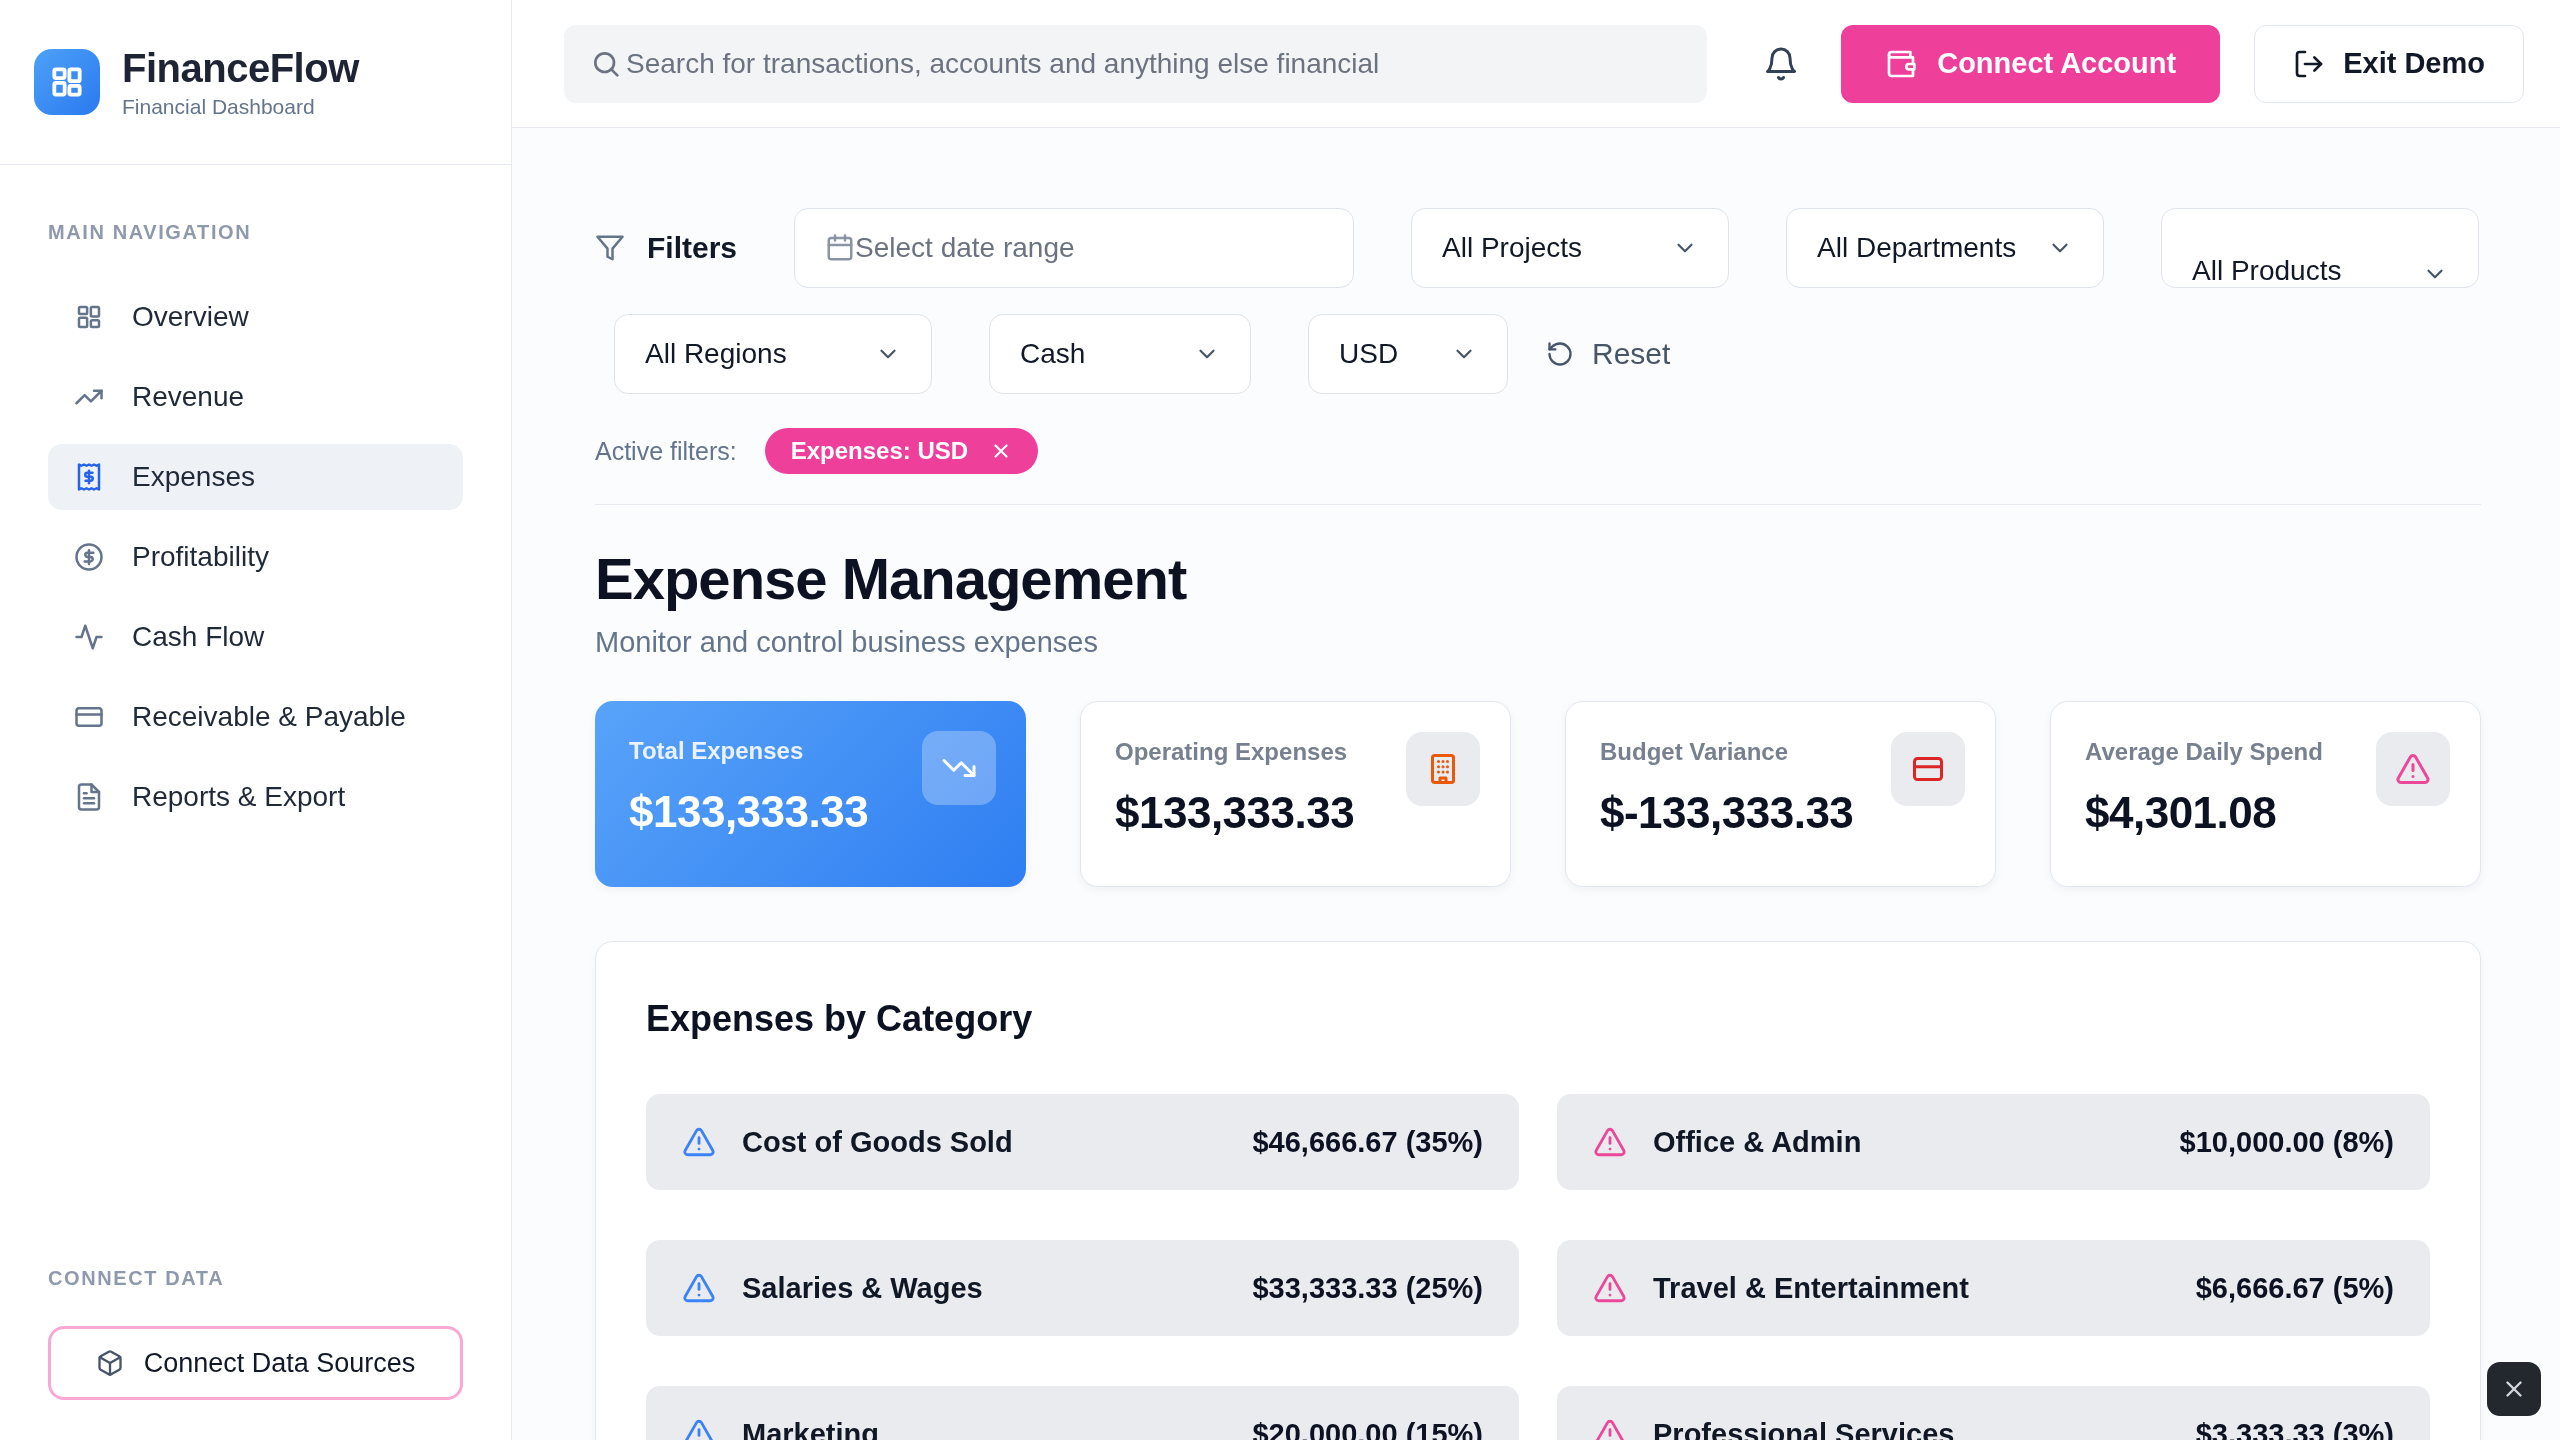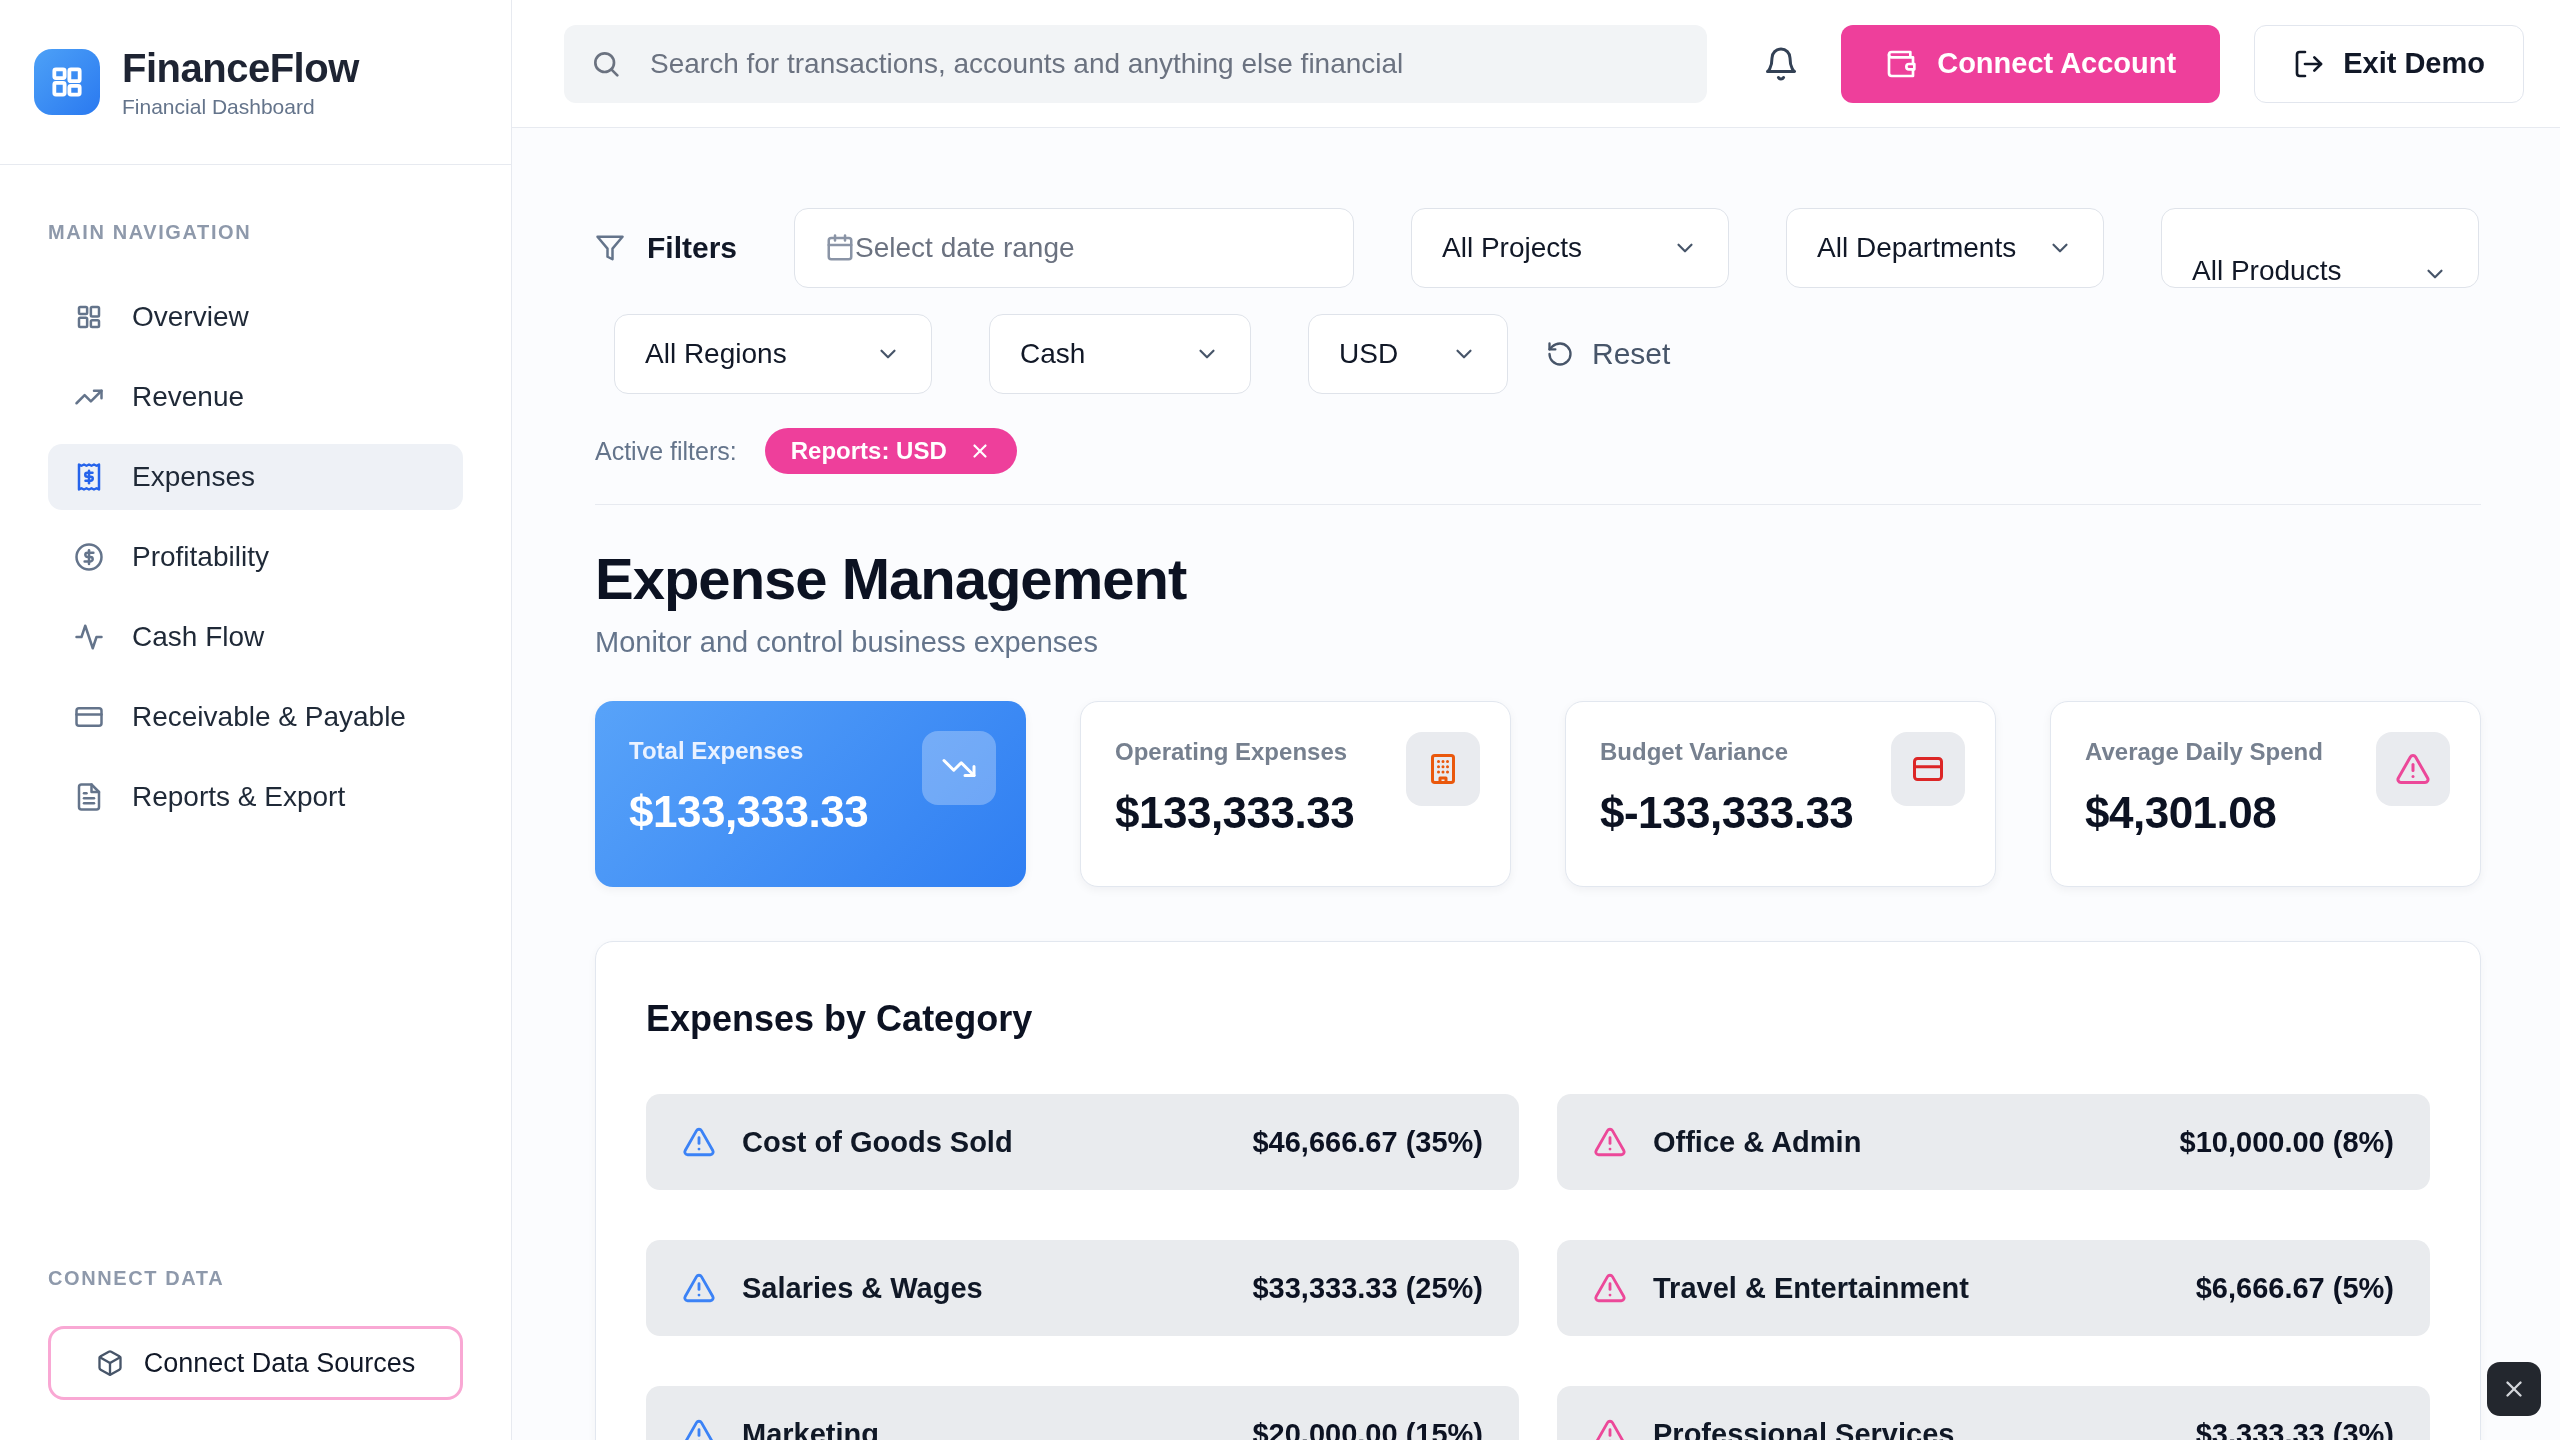--- a/index.html
+++ b/index.html
@@ -59,21 +59,21 @@
   
   .main { flex:1; display:flex; flex-direction:column; height:100%; background:#fbfcfe; }
 
   .topbar {
     height:128px; background:#ffffff; border-bottom:1px solid #e7eaf0;
     display:flex; align-items:center; padding:0 36px 0 52px; gap:34px;
   }
   .searchbox {
     flex:1; max-width:1180px; height:78px;
     background:#f2f4f6; border-radius:12px;
-    display:flex; align-items:center; gap:28px; padding:0 26px;
+    display:flex; align-items:center; gap:4px; padding:0 26px;
   }
   .searchbox .sico { color:#6b7280; flex-shrink:0; }
   .searchbox input {
     border:none; background:transparent; outline:none;
     font-size:28px; color:#334155; width:100%;
     font-family:inherit;
   }
   .searchbox input::placeholder { color:#6b7280; }
   .bell-btn { background:none; border:none; color:#334155; cursor:pointer; padding:8px; margin-left:14px; }
   .cta-btn {
@@ -432,21 +432,21 @@
                 <polyline points="3 3 3 8 8 8"></polyline>
               </svg>
           </span>
           <span>Reset</span>
         </button>
       </div>
 
       <div class="active-row">
         <span class="active-label">Active filters:</span>
         <div class="chip">
-          <span>Reports: USD</span>
+          <span>Expenses: USD</span>
           <span class="chip-x">
             <svg width="22" height="22" viewBox="0 0 24 24" fill="none" stroke="currentColor" stroke-width="2.4" stroke-linecap="round">
                 <line x1="6" y1="6" x2="18" y2="18"></line>
                 <line x1="18" y1="6" x2="6" y2="18"></line>
               </svg>
           </span>
         </div>
       </div>
 
       <hr class="divider">

